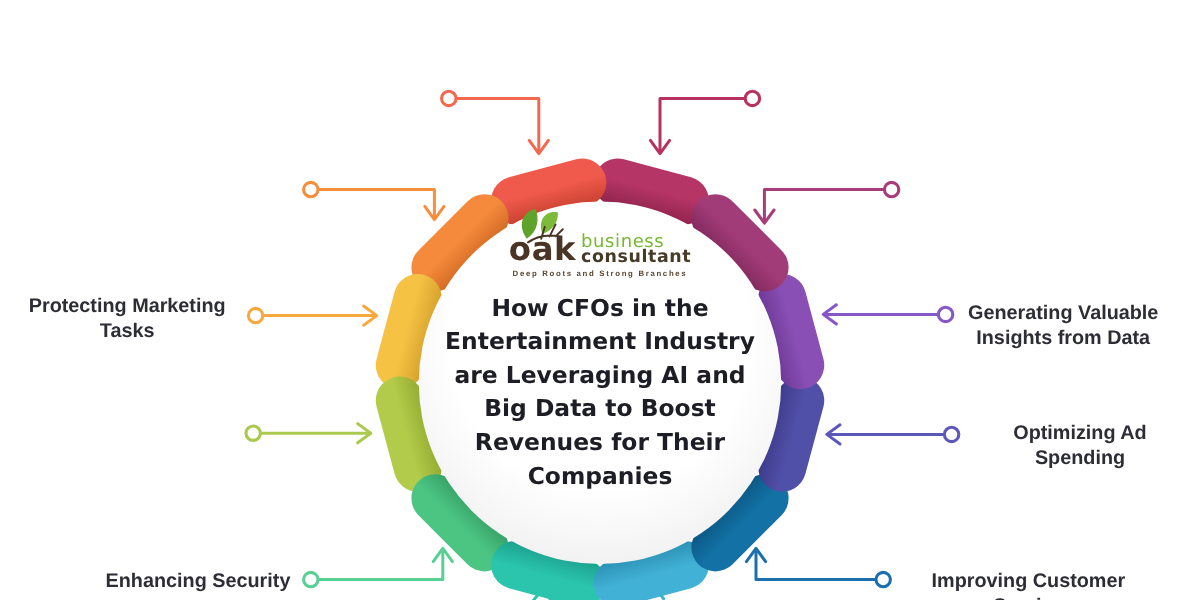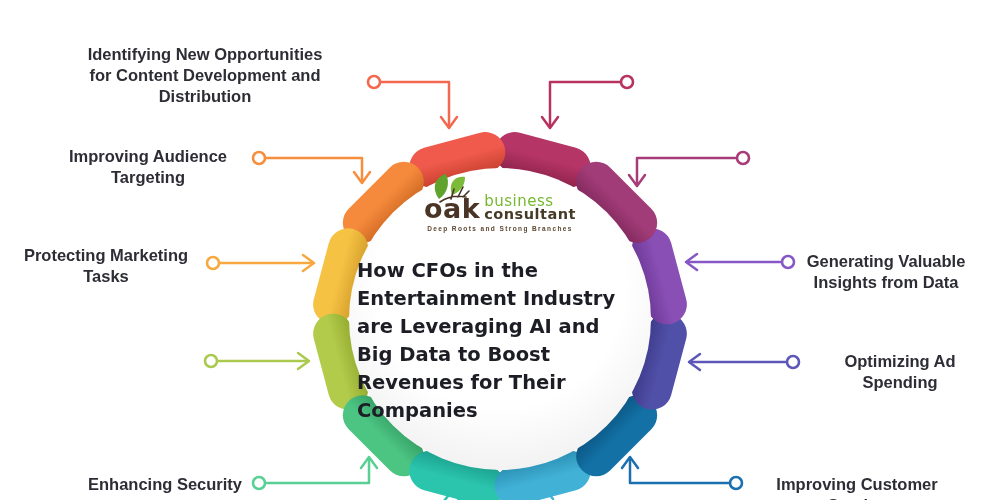--- a/index.html
+++ b/index.html
@@ -34,24 +34,24 @@
     transform:translate(-50%,-50%) rotate(var(--a)) translateY(-165px);
     background:linear-gradient(to bottom,var(--c) 45%,var(--s) 100%);
   }
   
   .center-circle{
     position:absolute;left:349px;top:168px;width:302px;height:302px;border-radius:50%;
     background:radial-gradient(circle at 50% 38%,#ffffff 52%,#f2f2f3 78%,#e0e0e3 100%);
     z-index:20;display:flex;flex-direction:column;align-items:center;
   }
   .title{
-    margin:25px 0 0 0;width:286px;
+    margin:11px 0 0 0;width:286px;
     font-family:"DejaVu Sans","Liberation Sans",sans-serif;
     font-weight:700;font-size:19.5px;line-height:28px;
-    color:#1D1D26;text-align:left;white-space:pre-line;
+    color:#1D1D26;text-align:center;white-space:pre-line;
   }
   
   .logo{margin-top:27px;display:flex;flex-direction:column;align-items:center;}
   .logo-main{display:flex;align-items:flex-end;gap:4px;}
   .oak-wrap{position:relative;}
   .leaves{position:absolute;left:6px;top:-23px;width:46px;height:30px;}
   .oak{
     font-family:"DejaVu Sans",sans-serif;font-weight:700;font-size:27px;line-height:26px;
     color:#4A3426;letter-spacing:.5px;text-transform:lowercase;
   }
@@ -167,25 +167,20 @@
     </div>
 
     <h1 class="title">How CFOs in the
 Entertainment Industry
 are Leveraging AI and
 Big Data to Boost
 Revenues for Their
 Companies</h1>
   </div>
 
-  <div class="label lbl-identifying">Identifying New Opportunities
-for Content Development and
-Distribution</div>
-  <div class="label lbl-audience">Improving Audience
-Targeting</div>
   <div class="label lbl-automating">Protecting Marketing
 Tasks</div>
   <div class="label lbl-generating">Generating Valuable
 Insights from Data</div>
   <div class="label lbl-optimizing">Optimizing Ad
 Spending</div>
   <div class="label lbl-enhancing">Enhancing Security</div>
   <div class="label lbl-customer">Improving Customer Service</div>
 
 </div>

